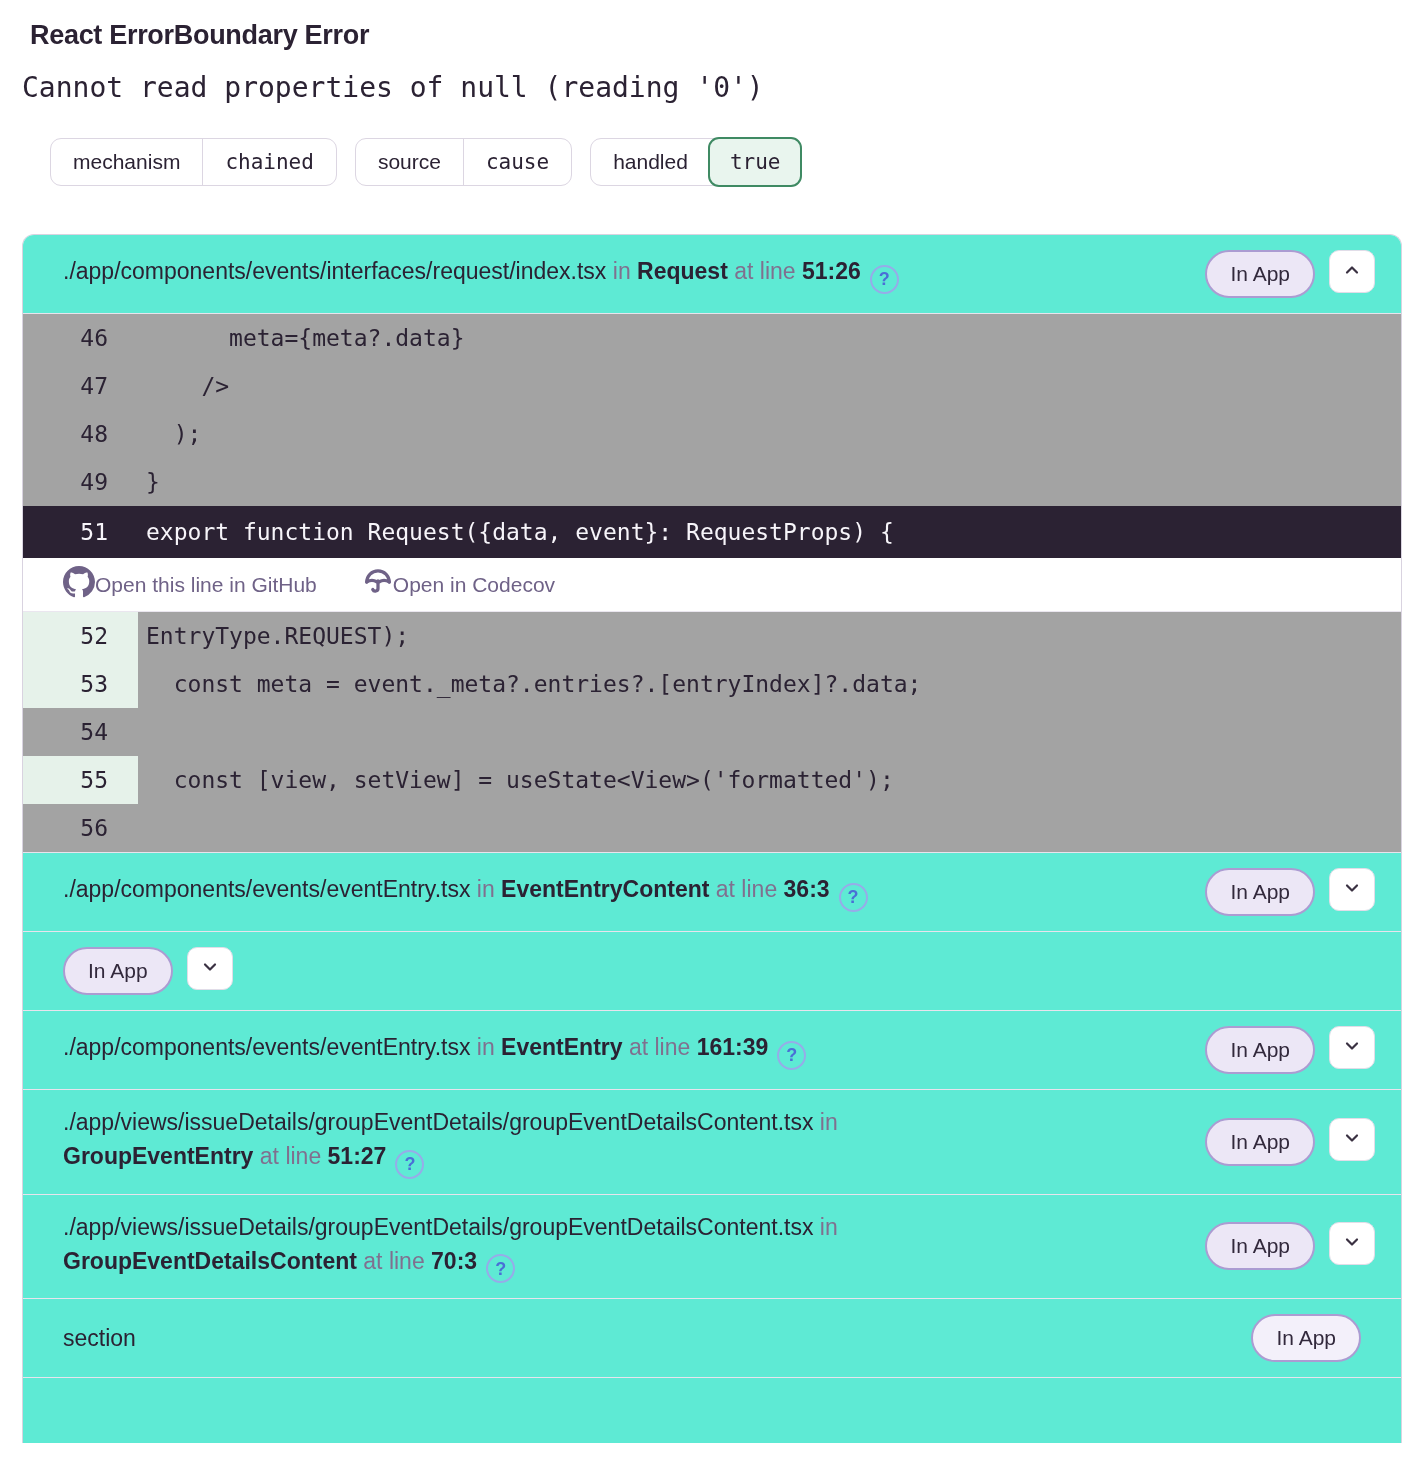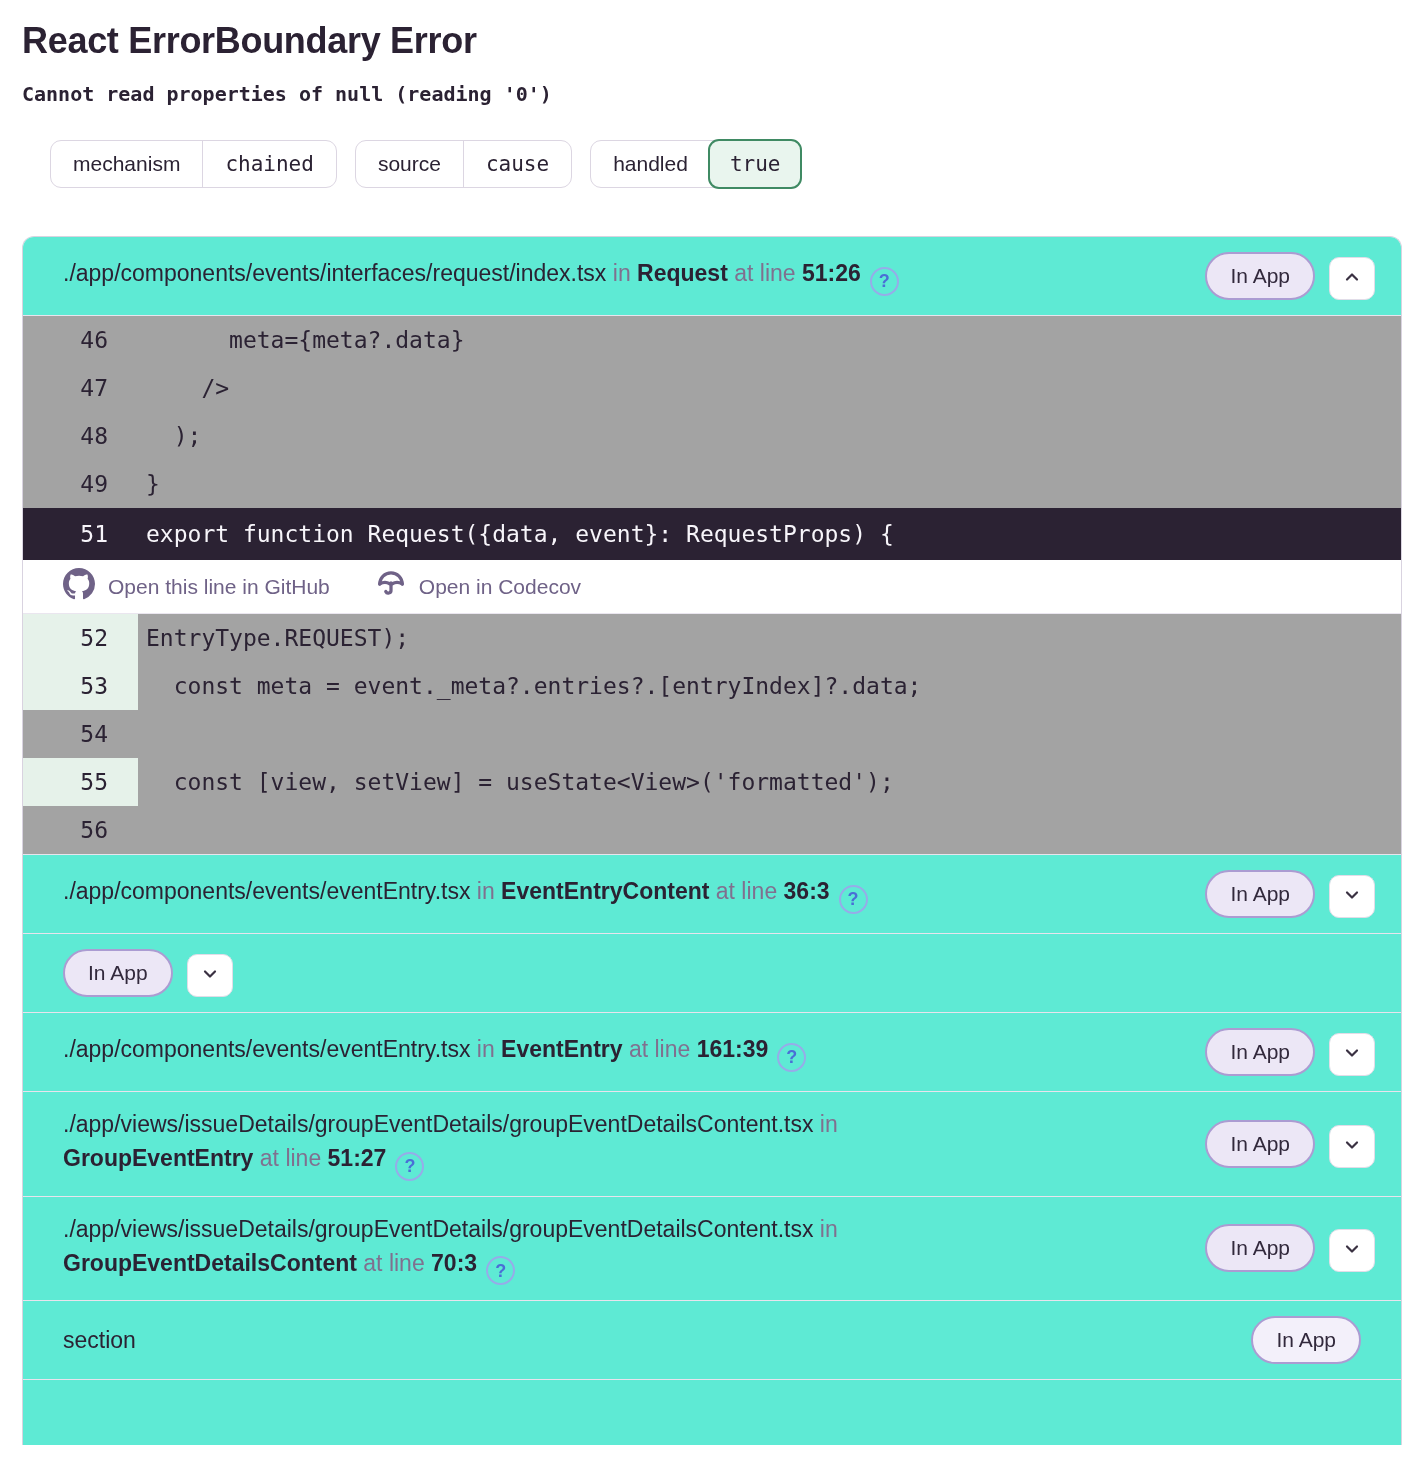--- a/index.html
+++ b/index.html
@@ -4,22 +4,22 @@
 <style>
   * { box-sizing: border-box; }
   html,body { margin:0; padding:0; background:#ffffff; }
   body {
     width:1424px; height:1482px; overflow:hidden;
     font-family:"Liberation Sans", sans-serif;
     color:#2b2233;
   }
   .page { padding:14px 22px 0 22px; }
 
-  .title { font-size:36px; font-weight:700; margin:6px 0 20px 0; letter-spacing:-0.3px; }
-  .subtitle { font-family:"DejaVu Sans Mono", monospace; font-size:20px; margin:0 0 34px 0;font-weight:bold; }
+  .title { font-size:27px; font-weight:700; margin:6px 0 20px 8px; letter-spacing:-0.3px; }
+  .subtitle { font-family:"DejaVu Sans Mono", monospace; font-size:28px; margin:0 0 34px 0; }
 
   .tags { display:flex; gap:18px; margin-bottom:48px;padding-left:28px; }
   .tag-pill { display:flex; align-items:stretch; border:1.5px solid #dcd6e2; border-radius:11px; background:#fff; font-size:21px; }
   .tag-key { padding:11px 22px; display:flex; align-items:center; border-right:1.5px solid #dcd6e2; color:#2b2233; }
   .tag-key.no-divider { border-right:none; }
   .tag-val { padding:11px 22px; display:flex; align-items:center; font-family:"DejaVu Sans Mono", monospace; color:#2b2233; }
   .tag-val.hl { border:2.5px solid #3f8a63; background:#e9f5ee; border-radius:11px; margin:-2px; padding:10px 20px; }
 
   .stack { border:1.5px solid #d9d3e0; border-bottom:none; border-radius:12px 12px 0 0; overflow:hidden; background:#fff; }
 
@@ -34,21 +34,21 @@
   .fn { font-weight:700; }
   .lineno { font-weight:700; }
 
   .q-badge {
     display:inline-flex; width:29px; height:29px; border:2px solid #96ace8; border-radius:50%;
     color:#4a6fd6; font-size:18px; font-weight:700; font-style:normal;
     align-items:center; justify-content:center; vertical-align:-6px; margin-left:9px;
     font-family:"Liberation Sans", sans-serif;
   }
 
-  .actions { display:flex; align-items:flex-end; gap:14px; flex:0 0 auto; }
+  .actions { display:flex; align-items:flex-start; gap:14px; flex:0 0 auto; }
   .inapp {
     border:2px solid #ab9cd2; background:#ece7f6; border-radius:26px;
     padding:5px 23px; font-size:21px; color:#32293c; white-space:nowrap;
   }
   .inapp.soft { background:#f3f0fa; margin-right:14px; }
   .chev-btn {
     width:46px; height:43px; border:1.5px solid #e1dde8; background:#fff; border-radius:10px;
     display:flex; align-items:center; justify-content:center; padding:0; cursor:pointer;
   }
 
@@ -62,21 +62,21 @@
   .txt div { line-height:48px; }
   .cl.active { background:#2b2233; min-height:52px; }
   .cl.active .gut, .cl.active .txt { color:#f7f5fa; }
   .cl.changed .gut { background:#e6f2ea; }
 
   .ctx-links {
     display:flex; align-items:center; gap:46px; min-height:54px; padding:8px 0 8px 40px;
     border-bottom:1.5px solid #eae6ef; background:#fff;
     font-family:"Liberation Sans", sans-serif; font-size:21px; color:#6f6287;
   }
-  .ctx-link { display:flex; align-items:center; gap:13px; cursor:pointer; }
+  .ctx-link { display:flex; align-items:center; cursor:pointer; }
 </style>
 </head>
 <body>
 
 <div class="page">
 
   <h1 class="title">React ErrorBoundary Error</h1>
   <div class="subtitle">Cannot read properties of null (reading '0')</div>
 
   <div class="tags">

